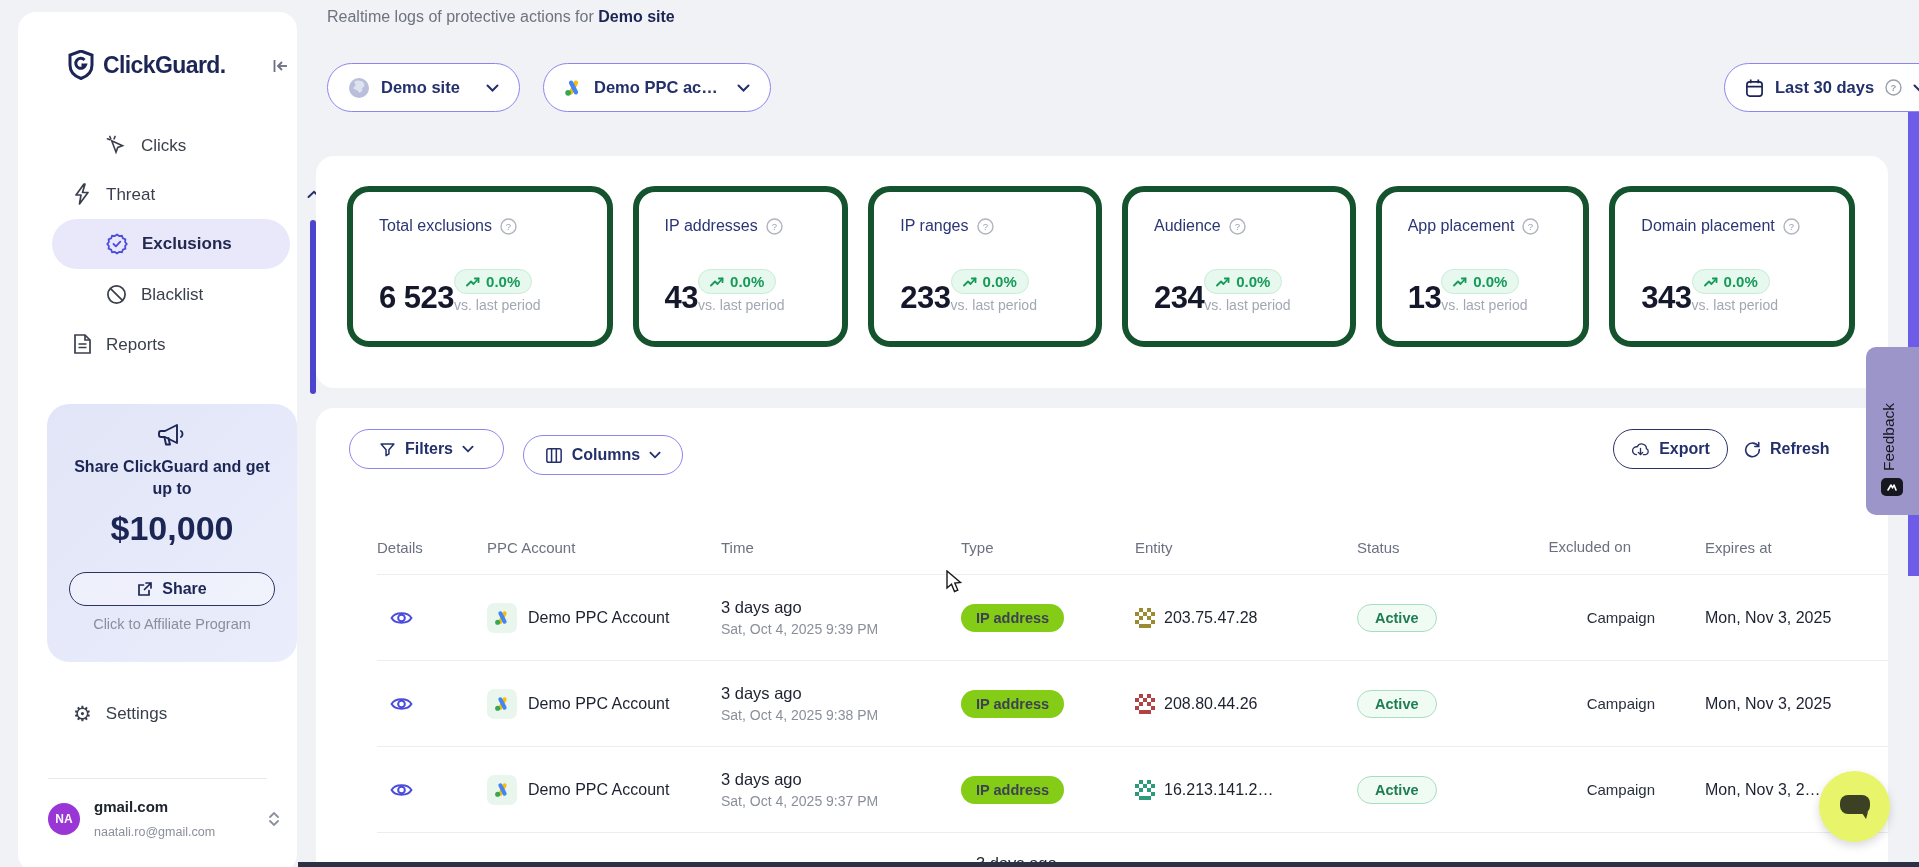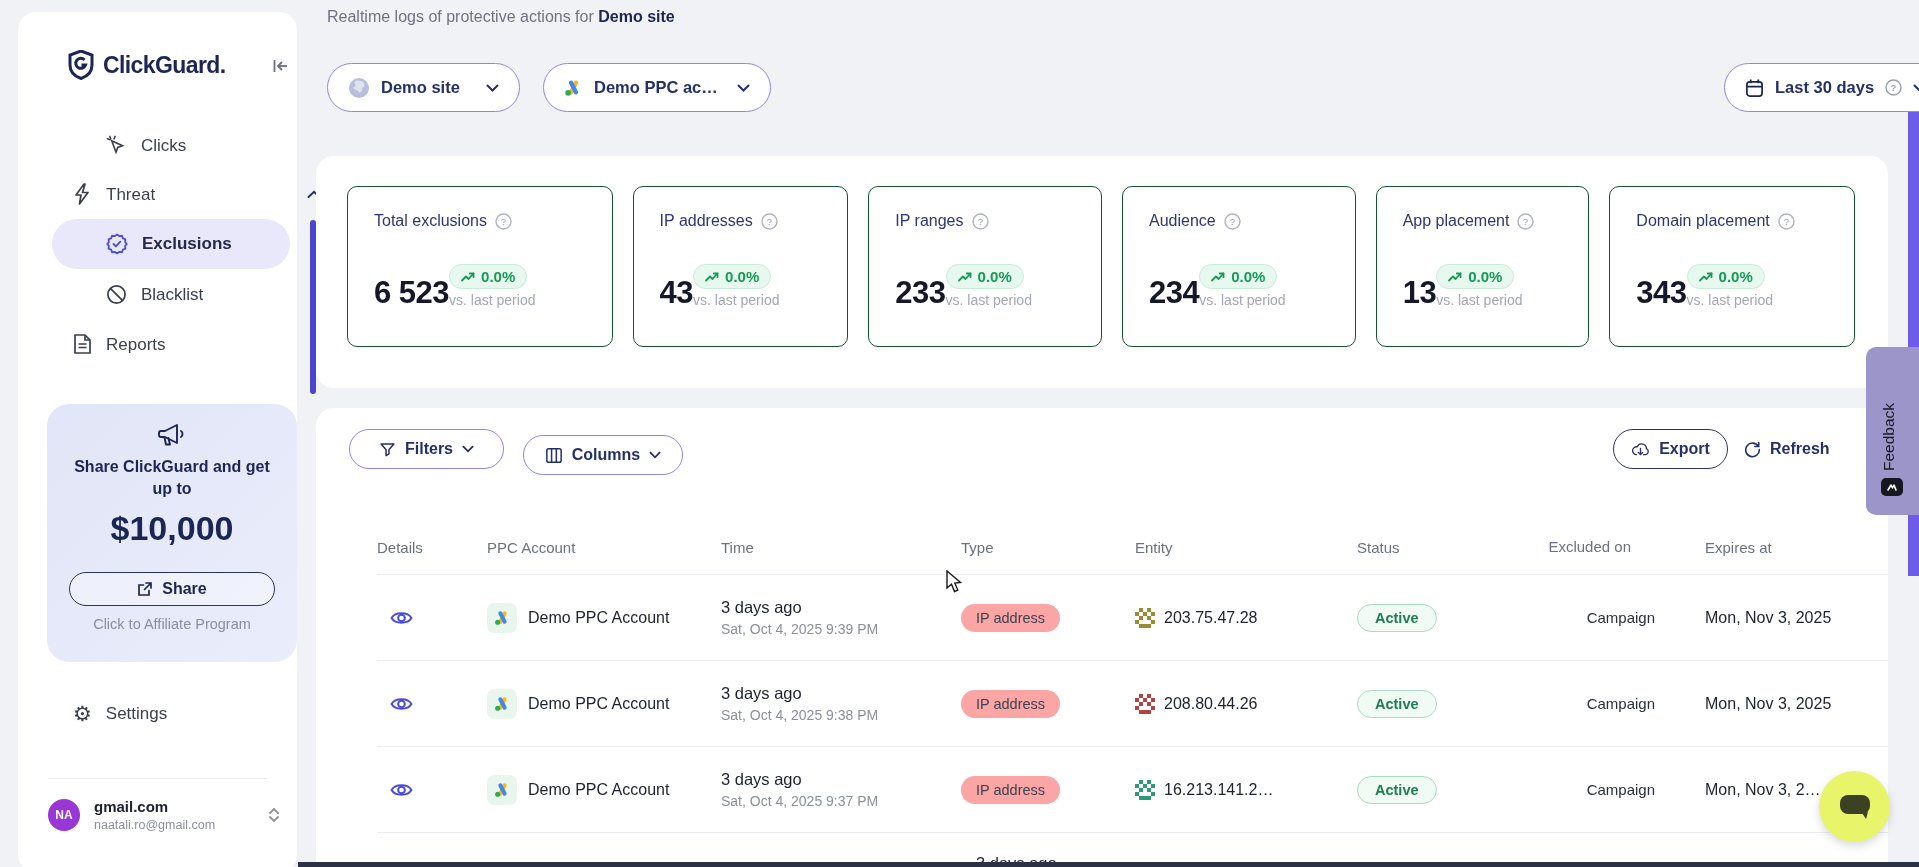--- a/index.html
+++ b/index.html
@@ -27,39 +27,39 @@
   .promo-share { position:absolute; left:22px; top:168px; width:206px; height:34px; border-radius:17px;
                  border:1.5px solid #2b3362; background:rgba(255,255,255,.35); display:flex; align-items:center;
                  justify-content:center; gap:9px; font-size:16px; font-weight:600; color:#1c2655; cursor:pointer; }
   .promo-affiliate { position:absolute; left:0; right:0; top:212px; font-size:14.5px; color:#8a8f9c; cursor:pointer; }
   .sidebar-divider { position:absolute; left:30px; right:30px; top:766px; height:1px; background:#e8e9ee; }
   .account { position:absolute; left:30px; top:786px; width:232px; display:flex; align-items:center; cursor:pointer; }
   .avatar { width:32px; height:32px; border-radius:50%; background:#9a35d6; color:#fff; font-size:12px;
             font-weight:700; display:flex; align-items:center; justify-content:center; flex:0 0 32px; }
   .account-texts { margin-left:14px; flex:1; min-width:0; }
   .account-primary { font-size:15px; font-weight:600; color:#20242f; }
-  .account-secondary { font-size:12.5px; color:#8a8f9c; margin-top:3px; }
+  .account-secondary { font-size:12.5px; color:#8a8f9c; margin-top:10px; }
   .sidebar-scrollbar { position:absolute; left:292px; top:208px; width:6px; height:174px;
                        background:#4c43cf; border-radius:3px; }
 
   
   .subtitle { position:absolute; left:327px; top:8px; font-size:16px; color:#6e7380; }
   .subtitle b { color:#1c2655; font-weight:700; }
   .pill-select { position:absolute; top:63px; height:49px; border-radius:25px; border:1px solid #8d86ee;
                  background:#fff; display:flex; align-items:center; gap:11px; padding:0 20px;
                  font-size:16.5px; font-weight:600; color:#23306b; cursor:pointer; }
   .pill-site { left:327px; width:193px; }
   .pill-ppc  { left:543px; width:228px; }
   .pill-date { left:1724px; width:226px; }
 
   
   .stats-panel { position:absolute; left:316px; top:156px; width:1572px; height:232px;
                  background:#fff; border-radius:18px; }
   .stats-row { position:absolute; left:31px; top:30px; right:33px; display:flex; gap:20px; }
-  .stat-card { border:1px solid #14532d; border-radius:10px; height:161px; padding:25px 0 0 26px; background:#fff; }
+  .stat-card { border:6px solid #14532d; border-radius:22px; height:161px; padding:25px 0 0 26px; background:#fff; }
   .sc-1{width:266px}.sc-2{width:216px}.sc-3{width:234px}.sc-4{width:234px}.sc-5{width:214px}.sc-6{width:246px}
   .stat-title { display:flex; align-items:center; gap:8px; font-size:16px; color:#2b3674; font-weight:500; }
   .stat-body { display:flex; align-items:flex-end; gap:0; margin-top:34px; }
   .stat-value { font-size:31px; font-weight:700; color:#15182a; letter-spacing:-0.5px; line-height:1; }
   .stat-trend-wrap { display:flex; flex-direction:column; gap:3px; }
   .trend-pill { display:inline-flex; align-items:center; gap:6px; background:#e7f8ee; border:1px solid #c9ecd8;
                 border-radius:14px; padding:3px 11px; font-size:15px; font-weight:600; color:#169a58; width:max-content; }
   .stat-caption { font-size:14px; color:#a2a7b3; }
 
   
@@ -74,22 +74,22 @@
   .tgrid { display:grid; grid-template-columns:110px 234px 240px 174px 222px 190px 158px 184px; align-items:center; }
   .thead { position:absolute; left:61px; top:112px; height:55px; width:1512px; border-bottom:1px solid #ececf1;
            font-size:15px; color:#6b7180; }
   .th-excluded { text-align:right; padding-right:74px; line-height:20px; }
   .trow { position:absolute; left:61px; width:1512px; height:86px; border-bottom:1px solid #ececf1; }
   .cell-details { padding-left:13px; }
   .cell-account { display:flex; align-items:center; gap:11px; font-size:16px; color:#1d2130; }
   .ads-box { width:30px; height:30px; border-radius:7px; background:#e9f6ee; display:flex; align-items:center; justify-content:center; }
   .cell-time .t1 { font-size:16.5px; color:#1d2130; }
   .cell-time .t2 { font-size:14px; color:#8a8f9c; margin-top:4px; }
-  .type-pill { display:inline-block; background:#fca5a5; border-radius:15px; padding:6px 15px;
-               font-size:14.5px; color:#3c4252; }
+  .type-pill { display:inline-block; background:#84cc16; border-radius:15px; padding:6px 15px;
+               font-size:14.5px; color:#3c4252;font-weight:bold; }
   .cell-entity { display:flex; align-items:center; gap:9px; font-size:16px; color:#1d2130;text-align:center; }
   .status-pill { display:inline-block; border:1px solid #a9ddc1; background:#f0fbf4; color:#1f7d52;
                  border-radius:16px; padding:5px 17px; font-size:14.5px; font-weight:600; }
   .cell-excluded { text-align:right; padding-right:50px; font-size:15px; color:#2a2f3e; }
   .cell-expires { font-size:16px; color:#1d2130; }
   .partial-time { position:absolute; left:660px; top:446px; font-size:16.5px; color:#1d2130; }
 
   
   .right-scrollbar { position:absolute; left:1908px; top:112px; width:11px; height:464px; background:#6c5ce7; }
   .feedback-tab { position:absolute; left:1866px; top:347px; width:53px; height:168px; background:#9b95c9;

